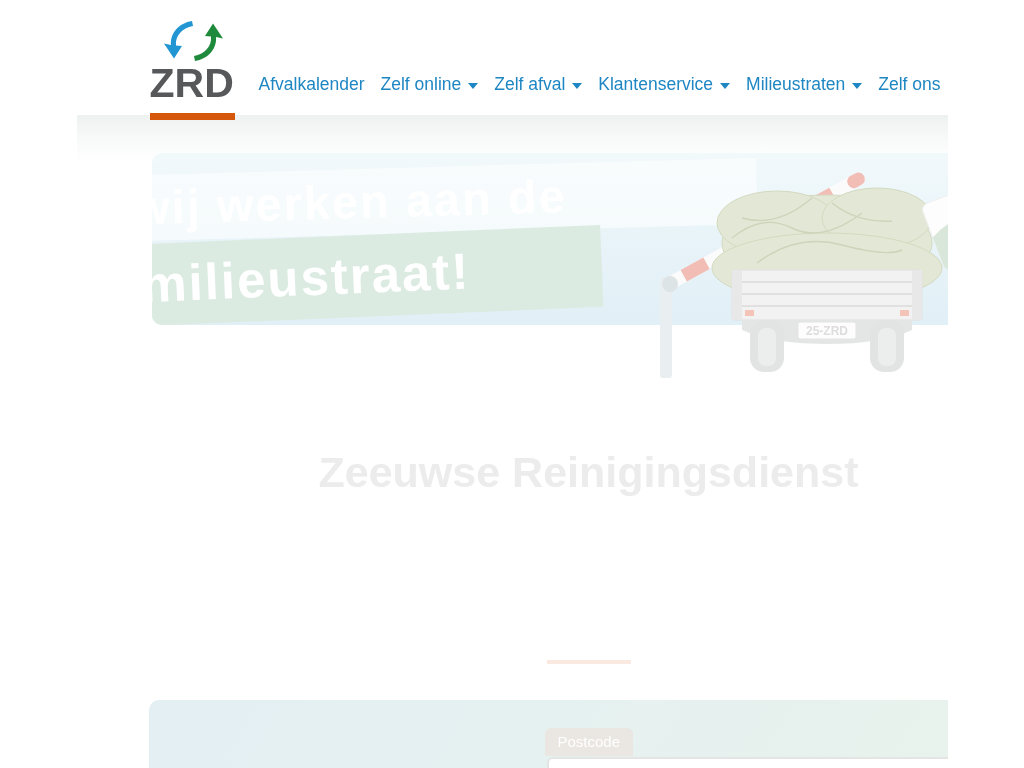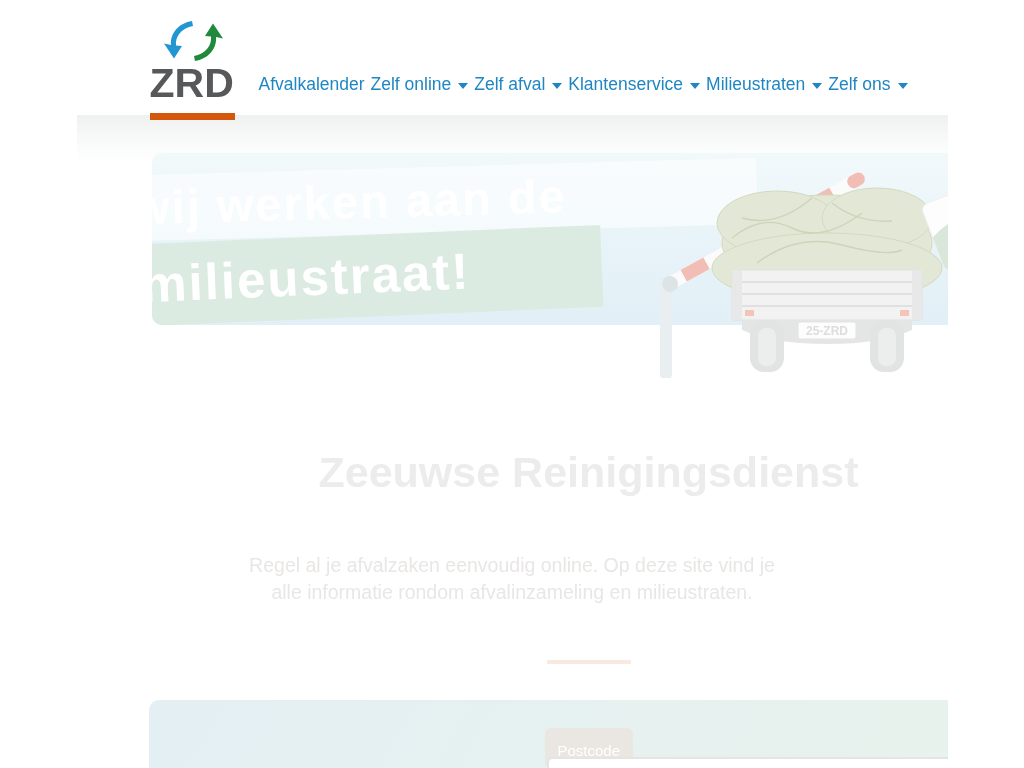--- a/index.html
+++ b/index.html
@@ -10,21 +10,21 @@
   
   .header { position:absolute; top:0; left:0; width:1024px; height:115px; background:#ffffff; z-index:5; }
   .band { position:absolute; top:115px; left:0; width:1024px; height:48px;
           background:linear-gradient(180deg,#edf1f0 0%, #f7f9f8 45%, #ffffff 100%); z-index:1; }
 
   .logo { position:absolute; left:73px; top:18px; width:90px; height:102px; cursor:pointer; }
   .logo-icon { position:absolute; left:12px; top:0; }
   .logo-text { position:absolute; left:0; top:42px; font-size:41px; font-weight:bold; color:#56585a; letter-spacing:0px; }
   .logo-accent { position:absolute; left:0; top:95px; width:85px; height:7px; background:#d4570b; }
 
-  .nav { position:absolute; left:182px; top:74px; display:flex; align-items:center; gap:6px; }
+  .nav { position:absolute; left:182px; top:74px; display:flex; align-items:center; gap:16px; }
   .nav-item { display:flex; align-items:center; color:#1e86c3; font-size:17.5px; cursor:pointer; white-space:nowrap; }
   .caret { display:inline-block; width:0; height:0; margin-left:7px; margin-top:3px;
            border-left:5px solid transparent; border-right:5px solid transparent; border-top:6px solid #1e86c3; }
 
   .search-btn { position:absolute; left:936px; top:66px; width:43px; height:39px; background:#1478ba;
                 border:none; border-radius:8px; cursor:pointer; display:flex; align-items:center; justify-content:center; }
 
   
   .hero { position:absolute; left:75px; top:153px; width:877px; height:172px; border-radius:10px;
           background:linear-gradient(180deg,#f2f9fb 0%, #e9f4f9 45%, #e1eff6 100%); z-index:2; }
@@ -47,21 +47,21 @@
   .page-title { position:absolute; top:448px; left:0; width:1024px; text-align:center;
                 font-size:43px; font-weight:bold; color:#ececec; z-index:2; }
   .intro { position:absolute; top:552px; left:50%; transform:translateX(-50%); width:548px;
            text-align:center; font-size:19.5px; line-height:27px; color:#e9e7e5; z-index:2; }
   .divider { position:absolute; top:660px; left:470px; width:84px; height:4px; background:#f9e9e0; z-index:2; }
 
   
   .panel { position:absolute; left:72px; top:700px; width:880px; height:68px;
            border-radius:10px 10px 0 0; background:linear-gradient(120deg,#e3eff3 0%, #e6f1f0 55%, #e8f3ec 100%); z-index:2; }
   .postcode-label { position:absolute; left:396px; top:28px; background:#eae6e1; color:#ffffff;
-                    font-size:15px; padding:14px 13px 6px 13px; border-radius:6px 6px 0 0; }
+                    font-size:15px; padding:5px 13px 6px 13px; border-radius:6px 6px 0 0; }
   .postcode-input { position:absolute; left:398px; top:57px; width:412px; height:42px;
                     background:#ffffff; border:2px solid #e4e4e4; border-radius:6px; padding:0 10px;
                     font-size:16px; color:#555; outline:none; }
 </style>
 </head>
 <body>
 
 <div class="page">
 
   <div class="band"></div>
@@ -179,21 +179,20 @@
         <text x="358" y="94" font-family="Liberation Sans, sans-serif" font-size="19" font-weight="bold" fill="#ffffff">PAS</text>
         <text x="415" y="48" font-family="Liberation Sans, sans-serif" font-size="13" font-weight="bold" fill="#cdd3d6">ZRD</text>
         <path d="M424,26 c-5,1 -8,4 -8,8 l-3,-1 l4,6 l3,-5 l-2,0 c0,-3 3,-6 7,-7 Z" fill="#cfe2ee"></path>
       </g>
     </svg>
   </section>
 
   <button class="meer-btn">Meer</button>
 
   <h1 class="page-title">Zeeuwse Reinigingsdienst</h1>
-  <p class="intro">Regel al je afvalzaken eenvoudig online. Op deze site vind je alle informatie rondom afvalinzameling en milieustraten.</p>
   <div class="divider"></div>
 
   <section class="panel">
     <label class="postcode-label">Postcode</label>
     <input class="postcode-input" type="text" value="" style="">
   </section>
 
 </div>
 
 </body></html>

